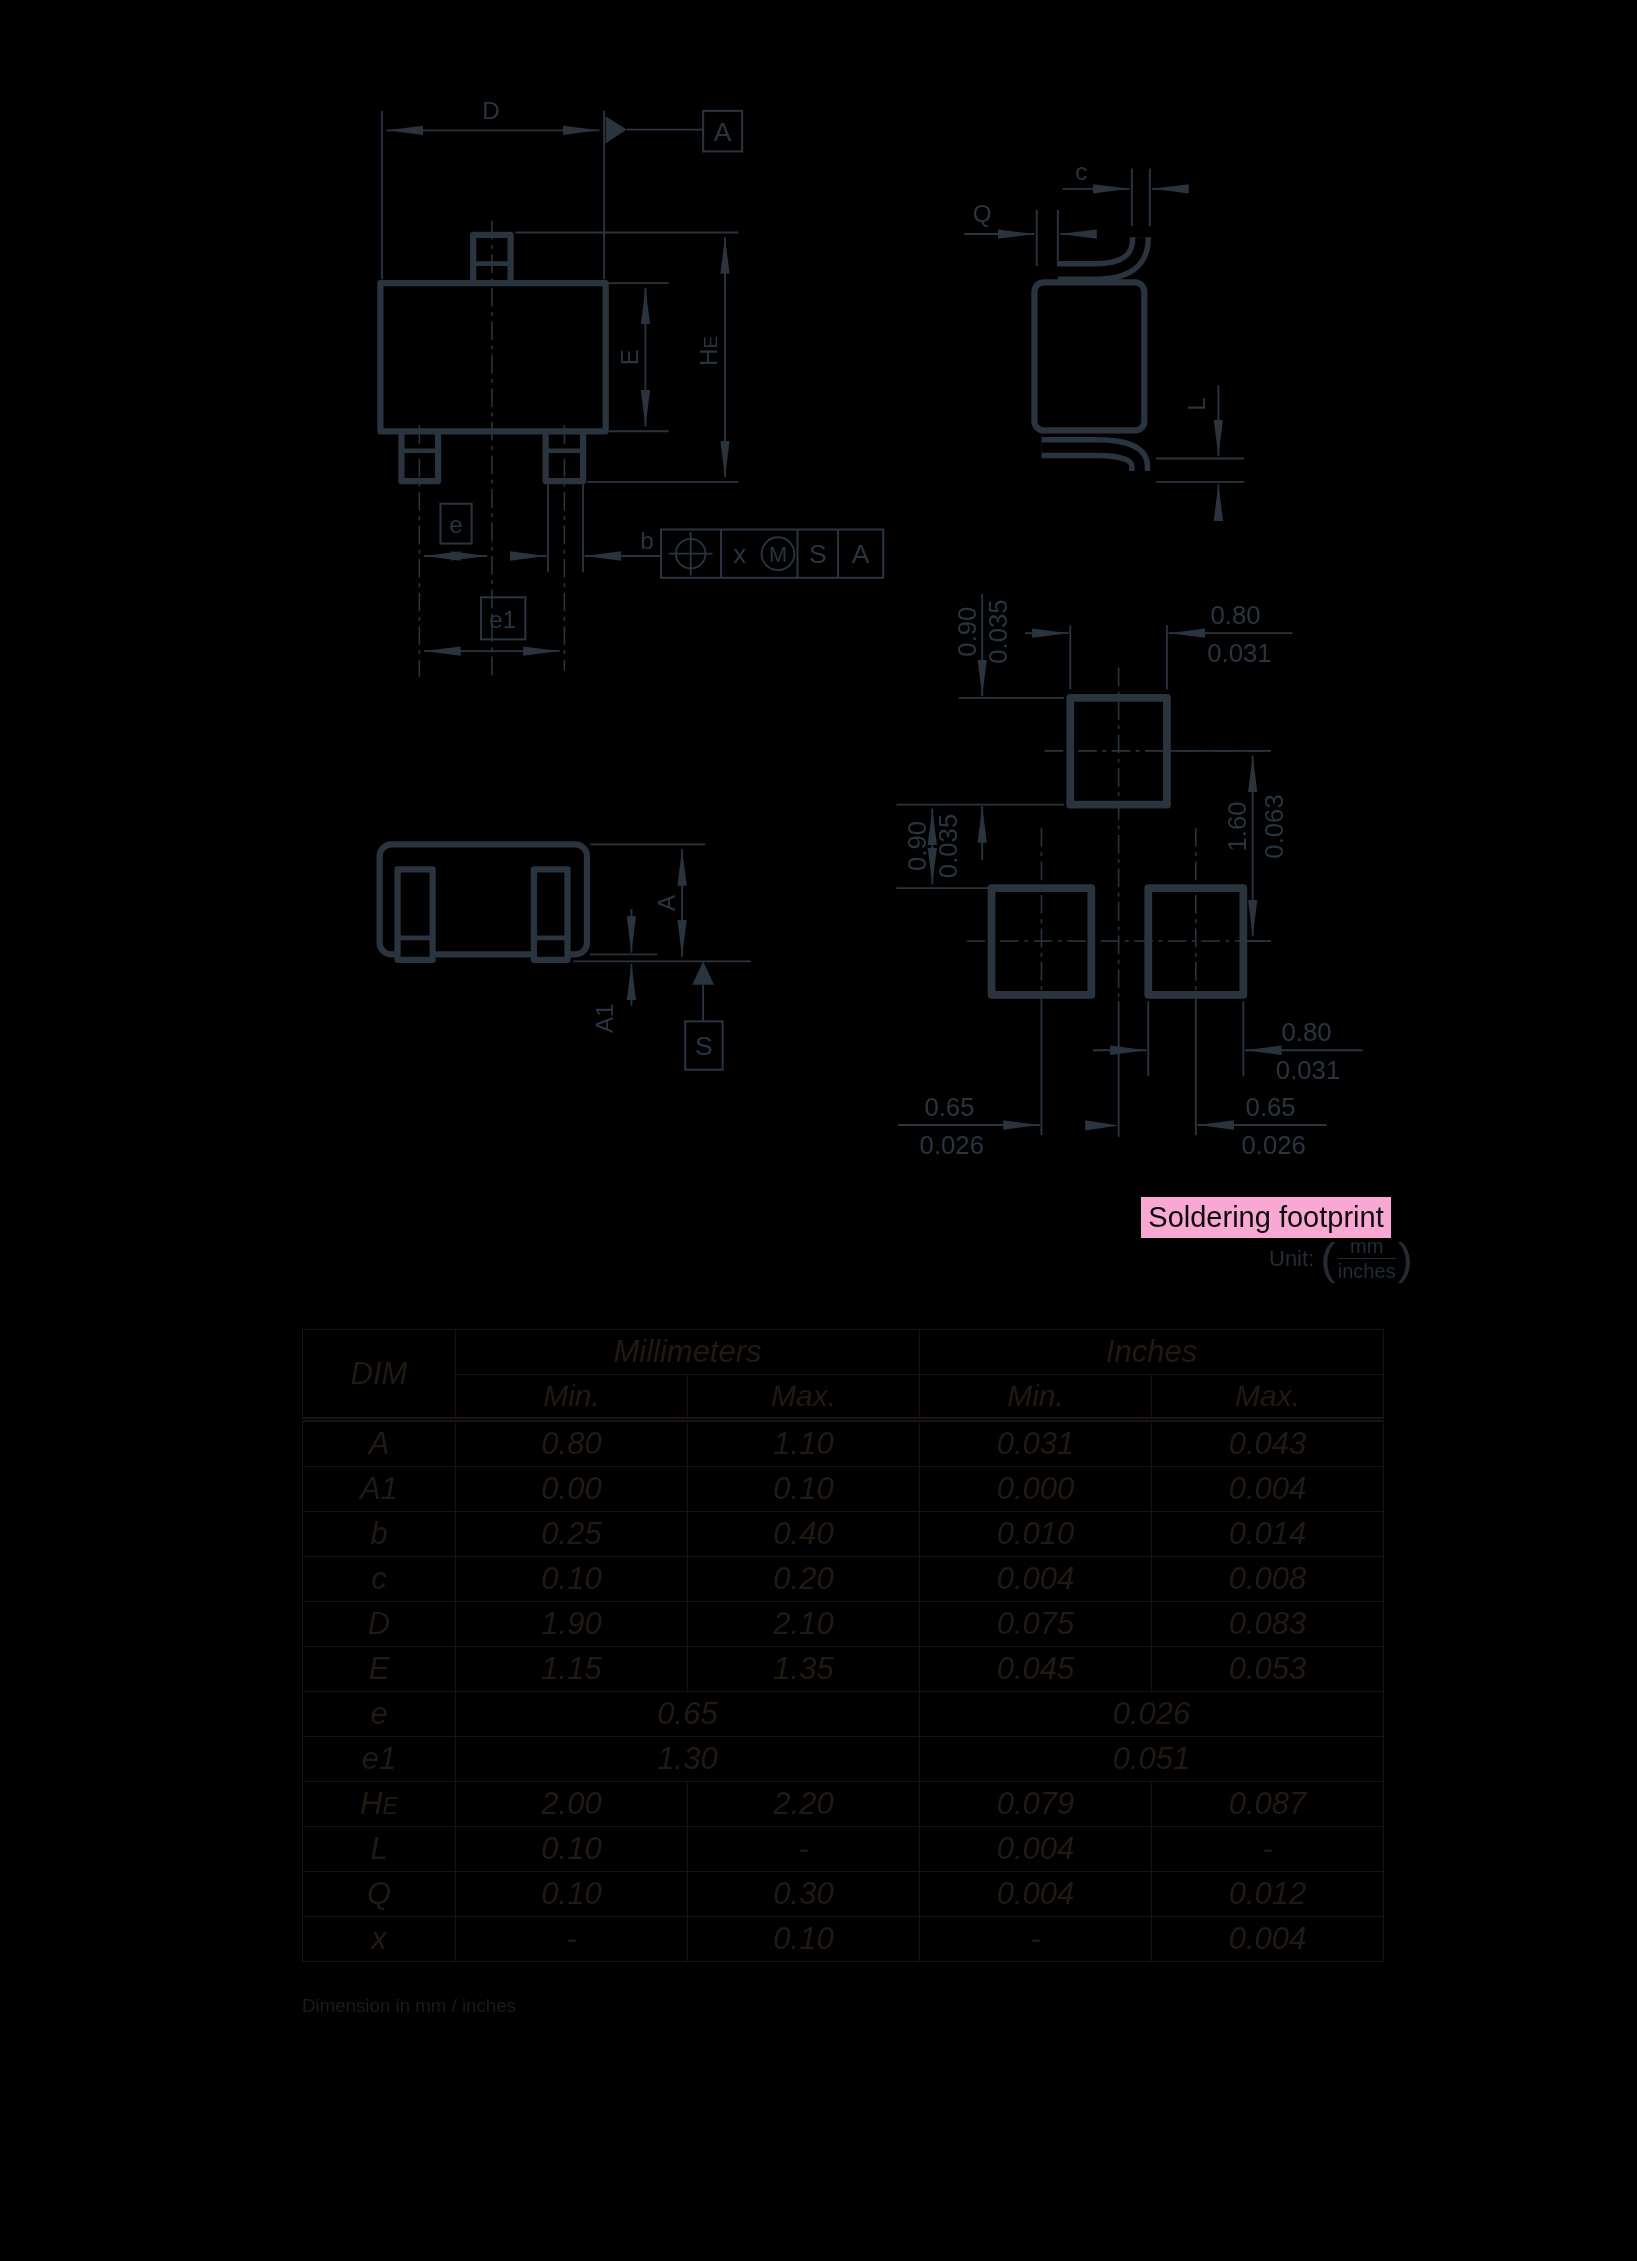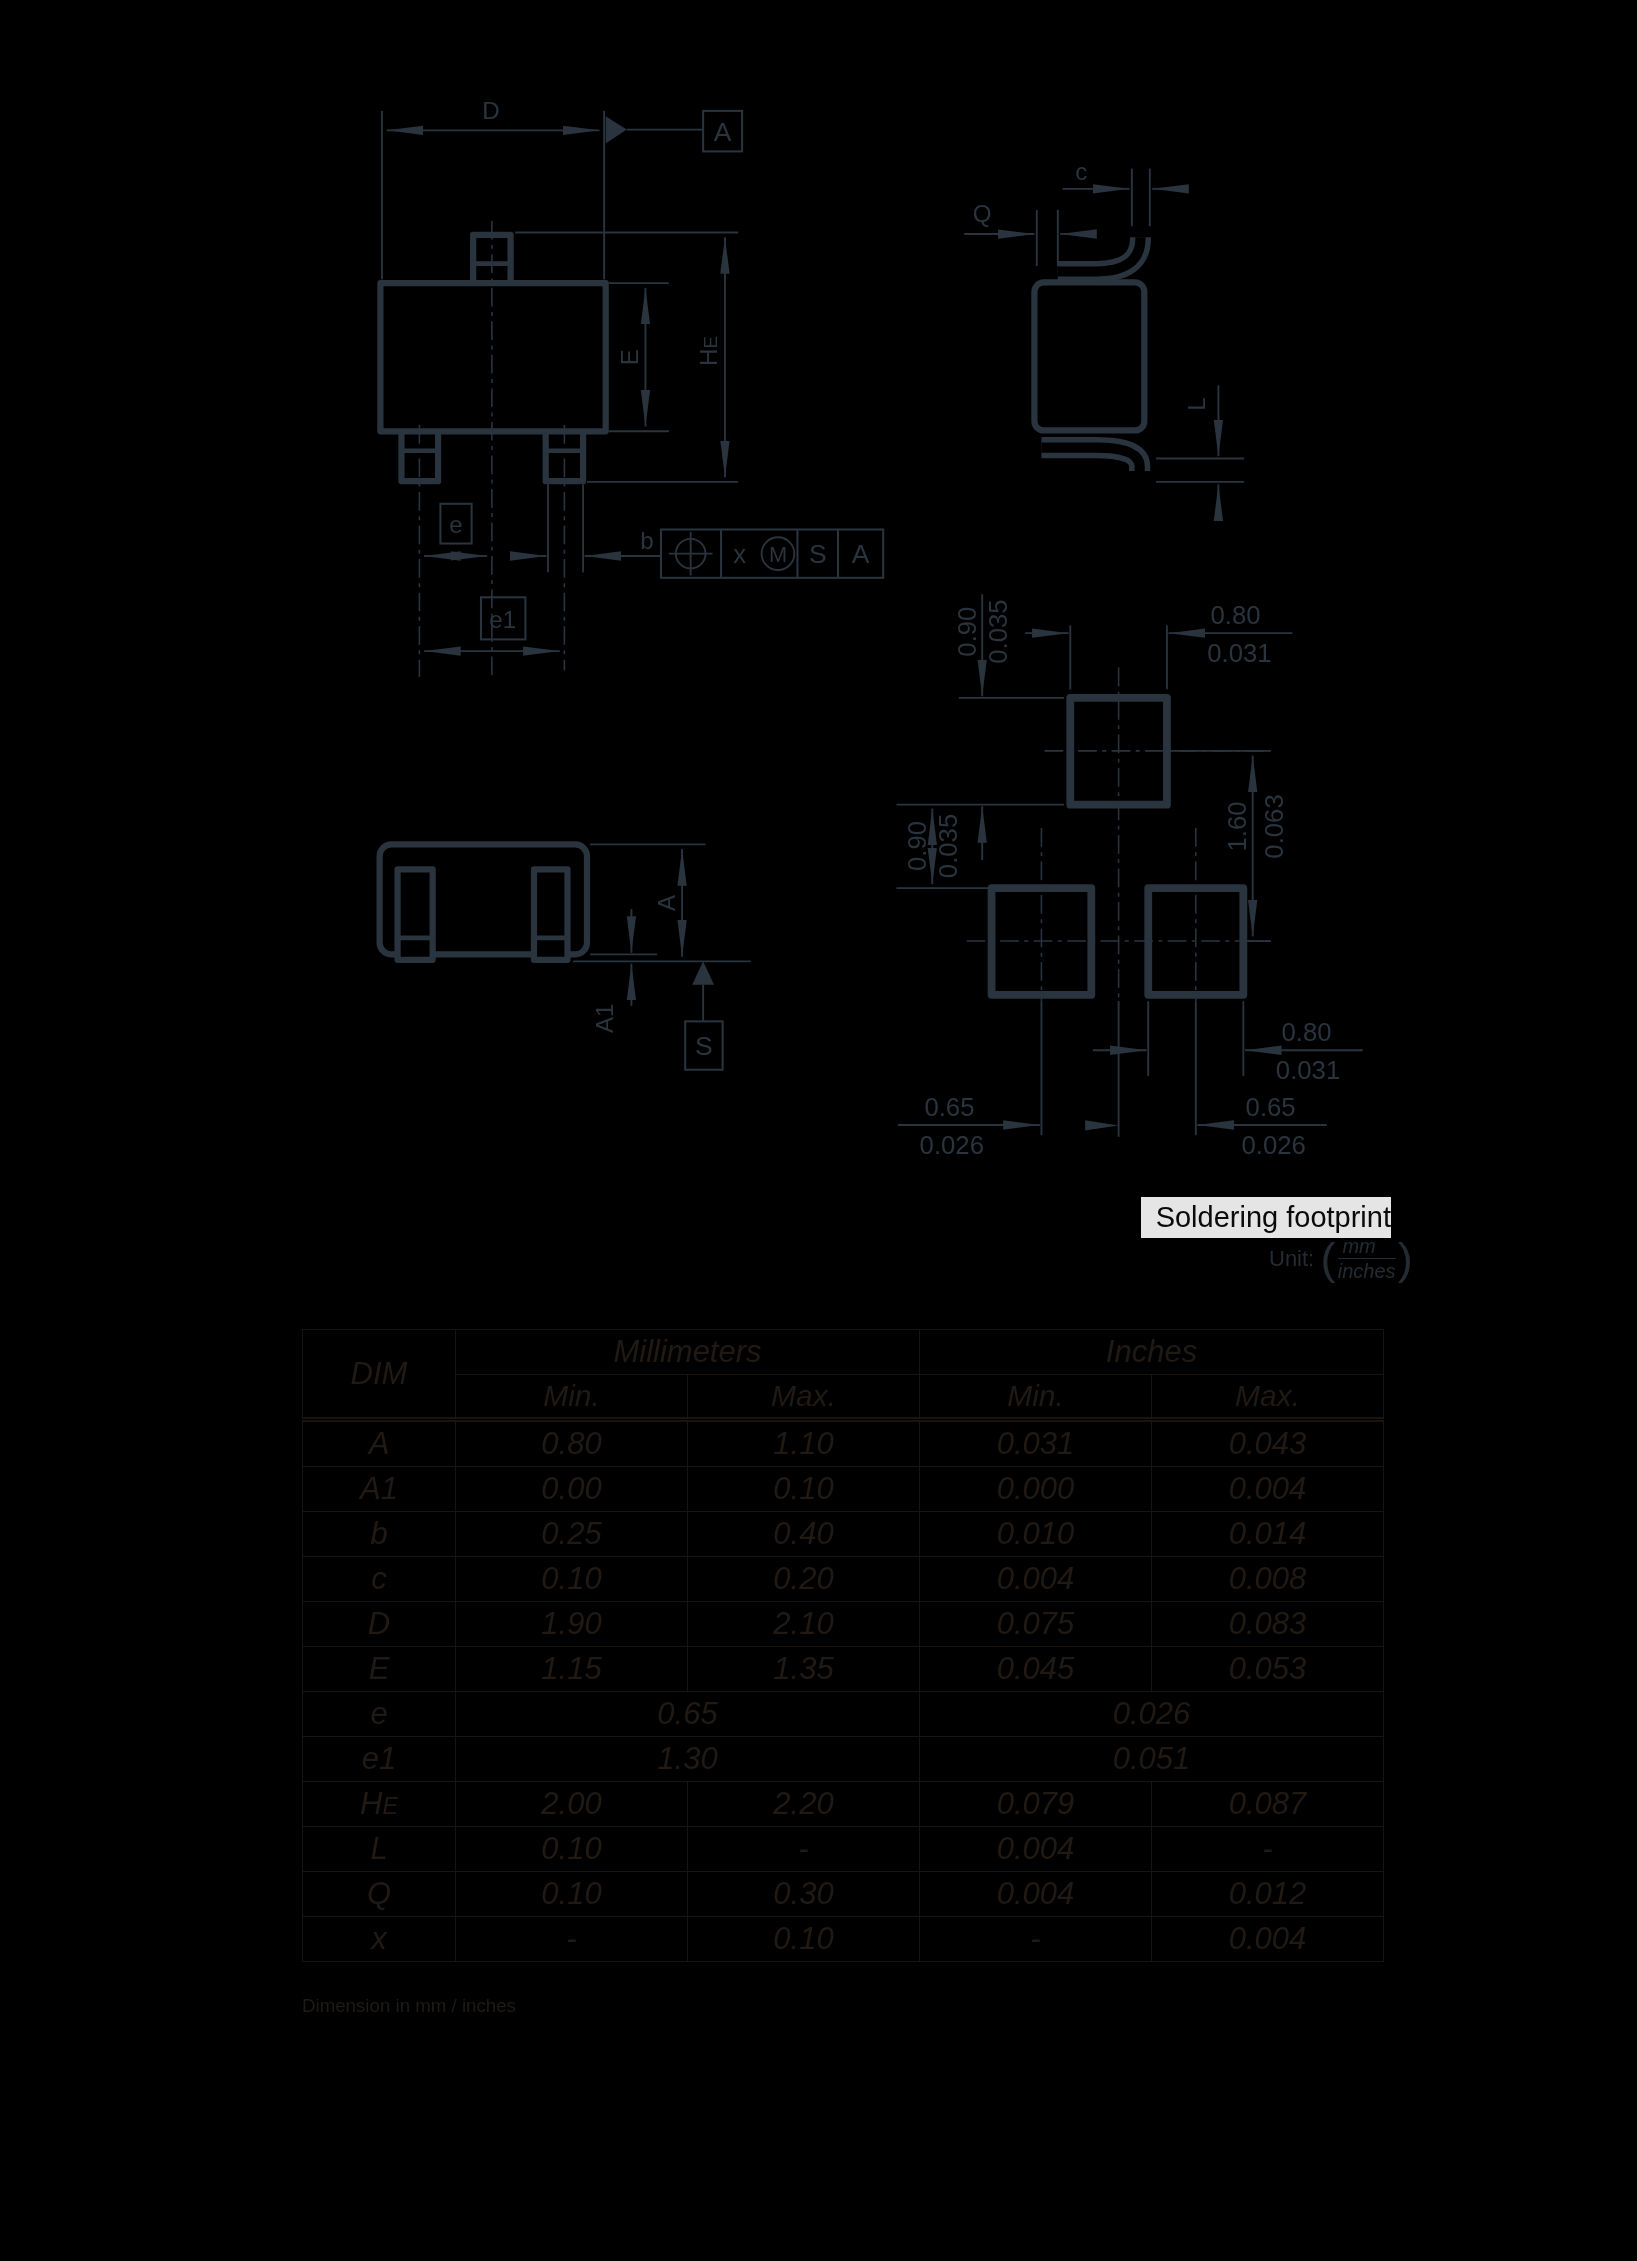--- a/index.html
+++ b/index.html
@@ -29,26 +29,26 @@
   #dimtable{position:absolute;left:302px;top:1329px;}
   #dimtable table{border-collapse:collapse;table-layout:fixed;width:1081px;color:var(--ttext);font-style:italic;}
   #dimtable th,#dimtable td{border:1.6px solid var(--tline);text-align:center;vertical-align:middle;
       font-weight:normal;padding:0;overflow:hidden;}
   #dimtable thead tr:first-child th{height:44px;font-size:31px;}
   #dimtable thead tr:last-child th{height:42px;font-size:30px;}
   #dimtable tbody td{height:44px;font-size:31px;}
   #dimtable tbody tr:first-child td{border-top:5.5px double var(--tline);}
   .subE{font-size:23.4px;}
 
-  #solder-label{position:absolute;left:1141px;top:1197px;width:250px;height:41px;background:#e5e5e5;
-      color:#0b0b0b;font-size:29px;line-height:41px;text-align:right;white-space:nowrap;}
+  #solder-label{position:absolute;left:1141px;top:1197px;width:250px;height:41px;background:#f9a8d4;
+      color:#0b0b0b;font-size:29px;line-height:41px;text-align:center;white-space:nowrap;}
   #unit-note{position:absolute;left:1269px;top:1236px;display:flex;align-items:center;color:var(--unit);}
   #unit-note .u-lbl{font-size:22px;margin-right:6.2px;}
   #unit-note .paren{font-size:45px;font-weight:300;line-height:45px;}
-  #unit-note .frac{display:inline-block;font-size:20px;line-height:1.0;margin:0 2.3px;font-style:italic;}
+  #unit-note .frac{display:inline-block;text-align:center;font-size:20px;line-height:1.0;margin:0 2.3px;}
   #unit-note .frac .num{display:block;border-bottom:1.6px solid var(--unit);padding:0 4.7px 1.6px 4.7px;}
   #unit-note .frac .den{display:block;padding-top:1.6px;}
   #caption{position:absolute;left:302px;top:1995px;color:#1f1a15;font-size:18.7px;text-align:right;}
 </style>
 </head>
 <body>
 
 <div id="stage">
 
 <svg width="1637" height="2261" viewBox="0 0 2100 2900">

